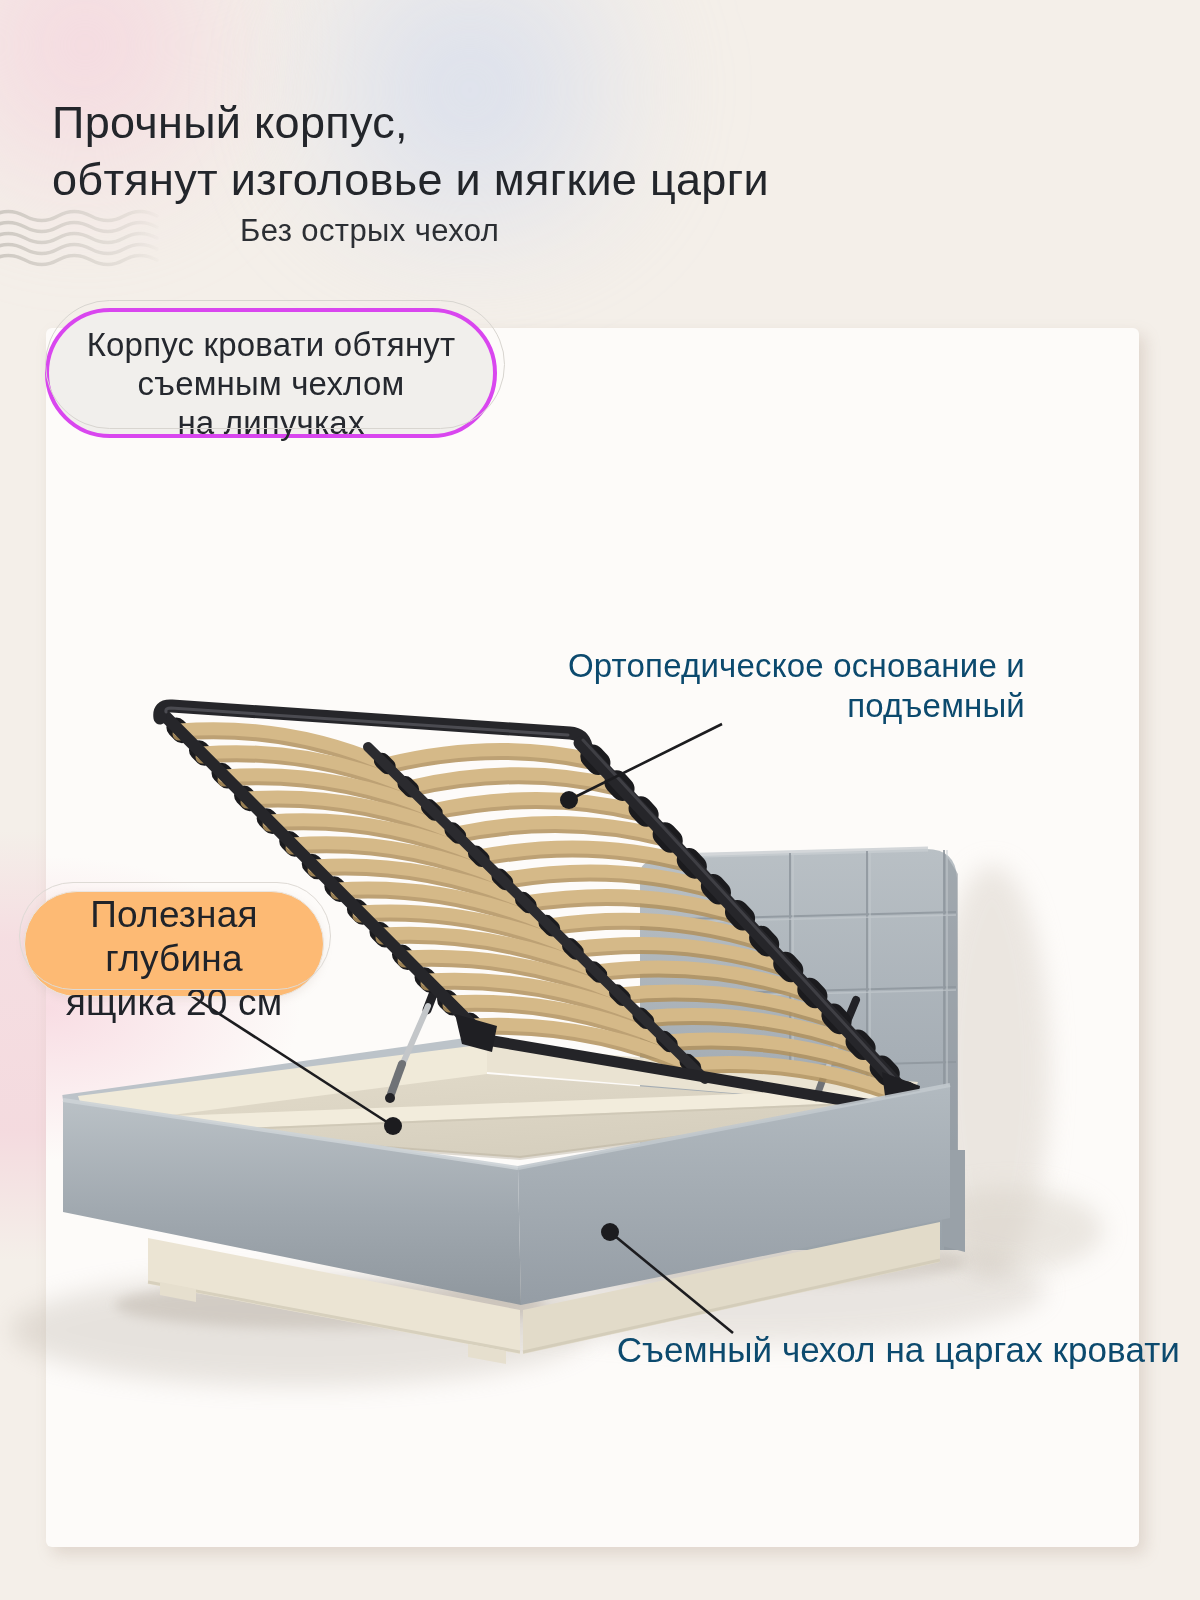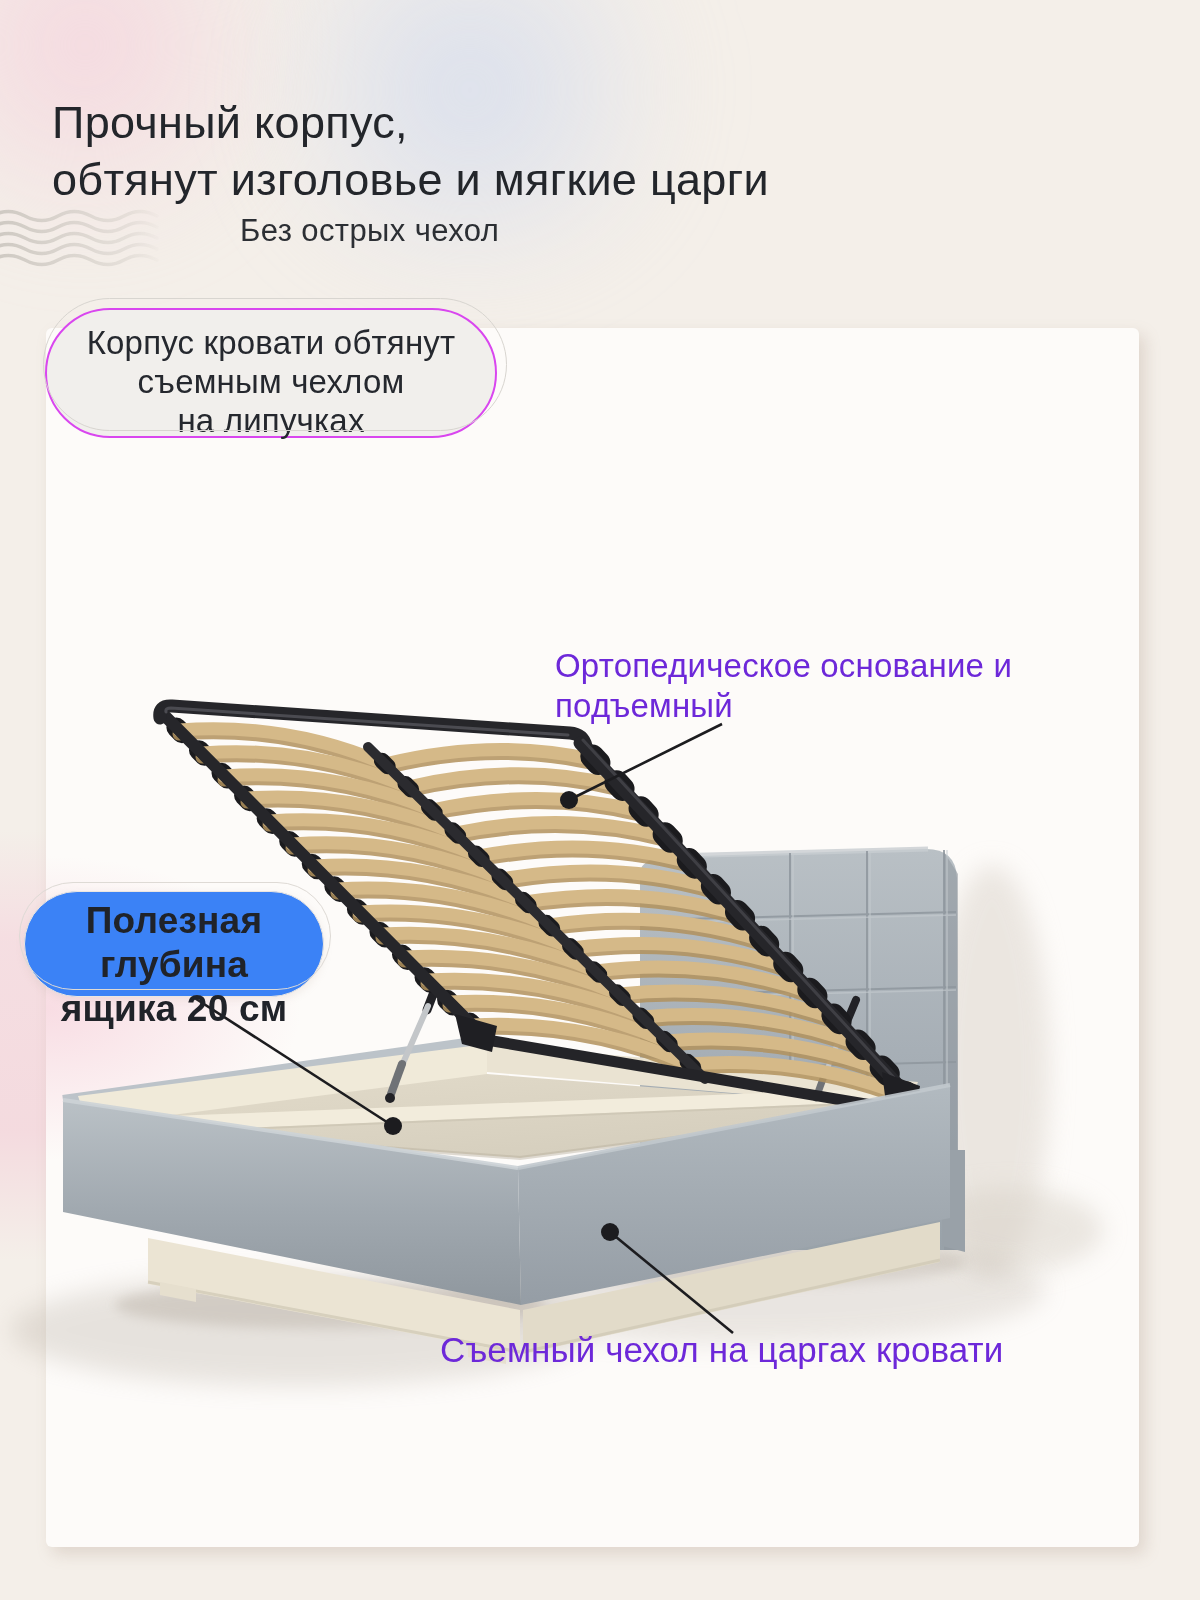--- a/index.html
+++ b/index.html
@@ -27,30 +27,30 @@
   .panel{left:46px;top:328px;width:1093px;height:1219px;background:#fdfbf9;
     border-radius:6px;box-shadow:6px 7px 16px rgba(150,125,105,.22);z-index:2;}
   .pink-in{left:46px;top:826px;width:340px;height:350px;z-index:3;pointer-events:none;
     background:radial-gradient(ellipse 100% 58% at 0% 52%, rgba(247,213,222,.8), rgba(247,213,222,0) 75%);}
   
   .art{left:0;top:0;width:1200px;height:1600px;z-index:4;}
   
   .bubble{position:absolute;z-index:7;text-align:center;}
   .bubble::before{content:"";position:absolute;border-radius:80px;pointer-events:none;}
   .bubble1{left:45px;top:308px;width:452px;height:130px;border-radius:70px;
-    background:#f1efec;border:2px solid #d946ef;padding-top:13px;box-sizing:border-box;
+    background:#f1efec;border:4px solid #d946ef;padding-top:13px;box-sizing:border-box;
     font-size:33px;line-height:39px;color:#25282e;letter-spacing:.2px;}
   .bubble1::before{top:-12px;left:-4px;right:-12px;bottom:5px;border:1.5px solid #d8d5d0;border-radius:72px;}
   .bubble2{left:24px;top:891px;width:300px;height:106px;border-radius:56px;
-    background:#3b82f6;border:1px solid #eae6e1;padding-top:7px;box-sizing:border-box;
-    font-size:37px;line-height:44px;font-weight:700;color:#202329;letter-spacing:.2px;
+    background:#fdba74;border:1px solid #eae6e1;padding-top:1px;box-sizing:border-box;
+    font-size:37px;line-height:44px;font-weight:400;color:#202329;letter-spacing:.2px;
     box-shadow:0 3px 8px rgba(180,160,150,.16);}
   .bubble2::before{top:-10px;left:-6px;right:-8px;bottom:6px;border:1.5px solid #dedad5;border-radius:58px;}
   
-  .note{position:absolute;z-index:7;text-align:left;color:#6d28d9;}
+  .note{position:absolute;z-index:7;text-align:right;color:#0c4a6e;}
   .note span{display:block;white-space:nowrap;}
   .note-base{left:555px;top:646px;width:470px;font-size:33px;line-height:40px;letter-spacing:.2px;}
   .note-care{left:440px;top:1330px;width:740px;font-size:35px;line-height:40px;letter-spacing:.1px;}
 </style>
 </head>
 <body>
 
 <div class="blob blob-pink"></div>
 <div class="blob blob-blue"></div>
 <div class="abs pink-out"></div>

